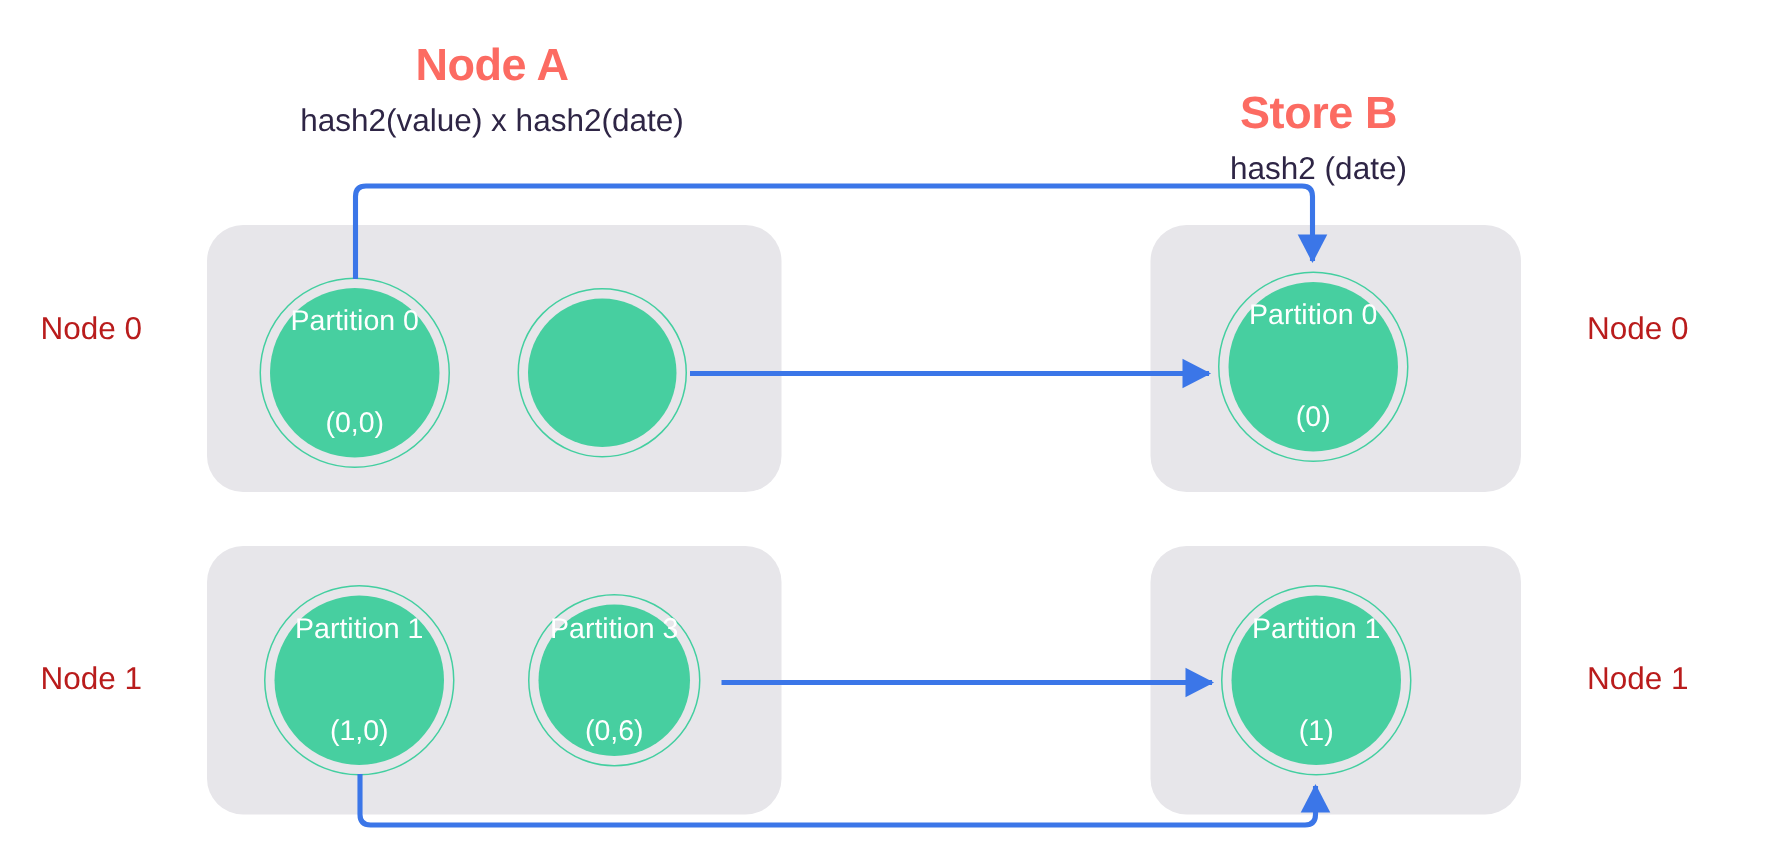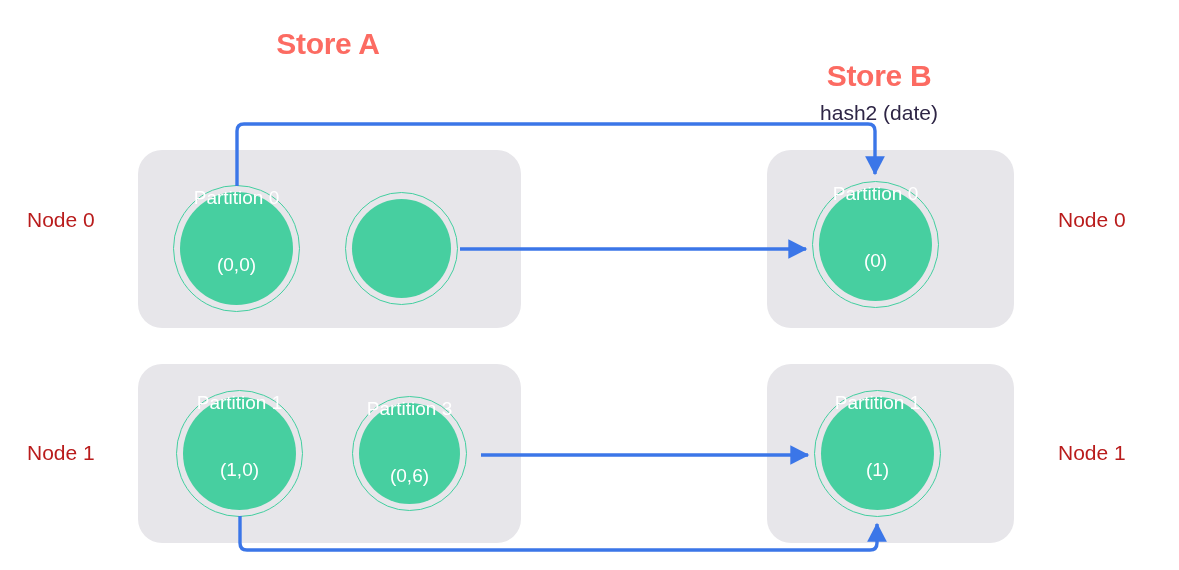--- a/index.html
+++ b/index.html
@@ -52,20 +52,21 @@
     border-radius: 24px;
   }
 
   
   .partition {
     position: absolute;
     border-radius: 50%;
     border: 1.5px solid #43cfa0;
     box-sizing: border-box;
     display: flex;
+    align-items: center;
     justify-content: center;
   }
   .partition .disc {
     position: absolute;
     left: 6px;
     top: 6px;
     right: 6px;
     bottom: 6px;
     border-radius: 50%;
     background: #47cfa0;
@@ -94,21 +95,22 @@
     height: 570px;
     pointer-events: none;
   }
 </style>
 </head>
 <body>
 
 <div id="canvas">
 
   <div class="store-head" style="left:128px; top:27px; width:400px;">
-    <div class="store-title">Store A</div>
+    <div class="store-title">Node A</div>
+    <div class="store-sub">hash2(value) x hash2(date)</div>
   </div>
 
   <div class="store-head" style="left:729px; top:27px; width:300px;margin-top:32px;">
     <div class="store-title">Store B</div>
     <div class="store-sub">hash2 (date)</div>
   </div>
 
   <div class="node-label" style="left:27px; top:208px;">Node 0</div>
   <div class="node-label" style="left:27px; top:441px;">Node 1</div>
 

